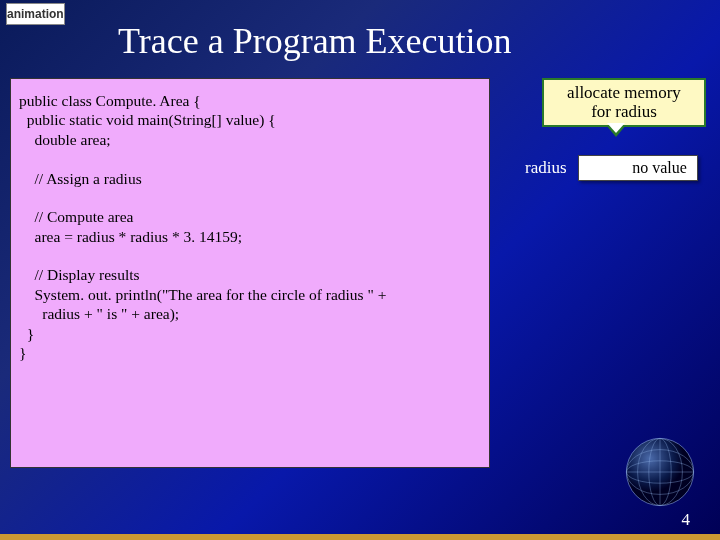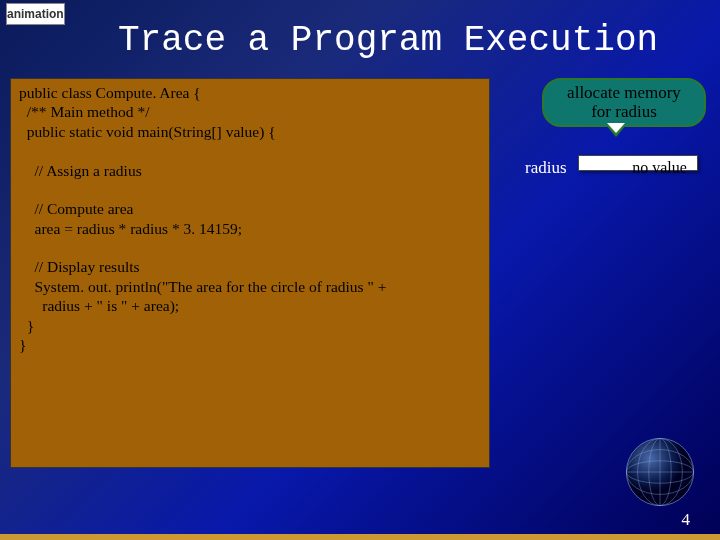--- a/index.html
+++ b/index.html
@@ -22,50 +22,50 @@
     font-weight: bold;
     font-size: 12px;
     color: #333;
   }
   .title {
     position: absolute;
     top: 20px;
     left: 118px;
     font-size: 36px;
     color: white;
-    font-family: Liberation Mono, monospace;
+    font-family: Liberation Serif, serif;
   }
   .code-box {
     position: absolute;
     top: 78px;
     left: 10px;
     width: 480px;
     height: 390px;
-    background: #a16207;
+    background: #f0abfc;
     border: 1px solid #333;
-    padding: 4px 8px;
+    padding: 12px 8px;
     font-family: "Times New Roman", serif;
     font-size: 15.5px;
     line-height: 1.25;
     color: black;
   }
   .code-box .highlight {
     background: linear-gradient(#c8e0c8, #a8d0a8);
     border: 1px solid #7a9a7a;
     display: inline-block;
     padding: 0 2px;
   }
   .callout {
     position: absolute;
     top: 78px;
     right: 14px;
     width: 164px;
-    background: #0f766e;
+    background: #fef9c3;
     border: 2.5px solid #2a7a2a;
-    border-radius: 19px;
+    border-radius: 0;
     padding: 4px 6px;
     text-align: center;
     font-size: 17px;
     line-height: 1.1;
   }
   .callout::after {
     content: "";
     position: absolute;
     bottom: -12px;
     left: 62px;
@@ -91,21 +91,21 @@
     left: 518px;
     font-size: 17px;
     color: white;
     margin-left: 7px;
   }
   .value-box {
     position: absolute;
     top: 155px;
     left: 578px;
     width: 120px;
-    height: 16px;
+    height: 26px;
     background: white;
     border: 1px solid #444;
     box-shadow: 2px 2px 3px rgba(0,0,0,0.4);
     text-align: center;
     font-size: 16px;
     line-height: 24px;
     color: black;
     padding-left: 43px;
   }
   .globe {
@@ -134,22 +134,22 @@
 </style>
 </head>
 <body>
 
 <div class="animation-tag">animation</div>
 
 <div class="title">Trace a Program Execution</div>
 
 <div class="code-box">
   <div>public class Compute. Area {</div>
-  <div style="white-space:pre">  /** Main method */</div>
   <div style="white-space:pre">  public static void main(String[] value) {</div>
+  <div style="white-space:pre">    double area;</div>
   <div style="white-space:pre"> </div>
   <div style="white-space:pre">    // Assign a radius</div>
   <div style="white-space:pre"> </div>
   <div style="white-space:pre">    // Compute area</div>
   <div style="white-space:pre">    area = radius * radius * 3. 14159;</div>
   <div style="white-space:pre"> </div>
   <div style="white-space:pre">    // Display results</div>
   <div style="white-space:pre">    System. out. println("The area for the circle of radius " +</div>
   <div style="white-space:pre">      radius + " is " + area);</div>
   <div style="white-space:pre">  }</div>

